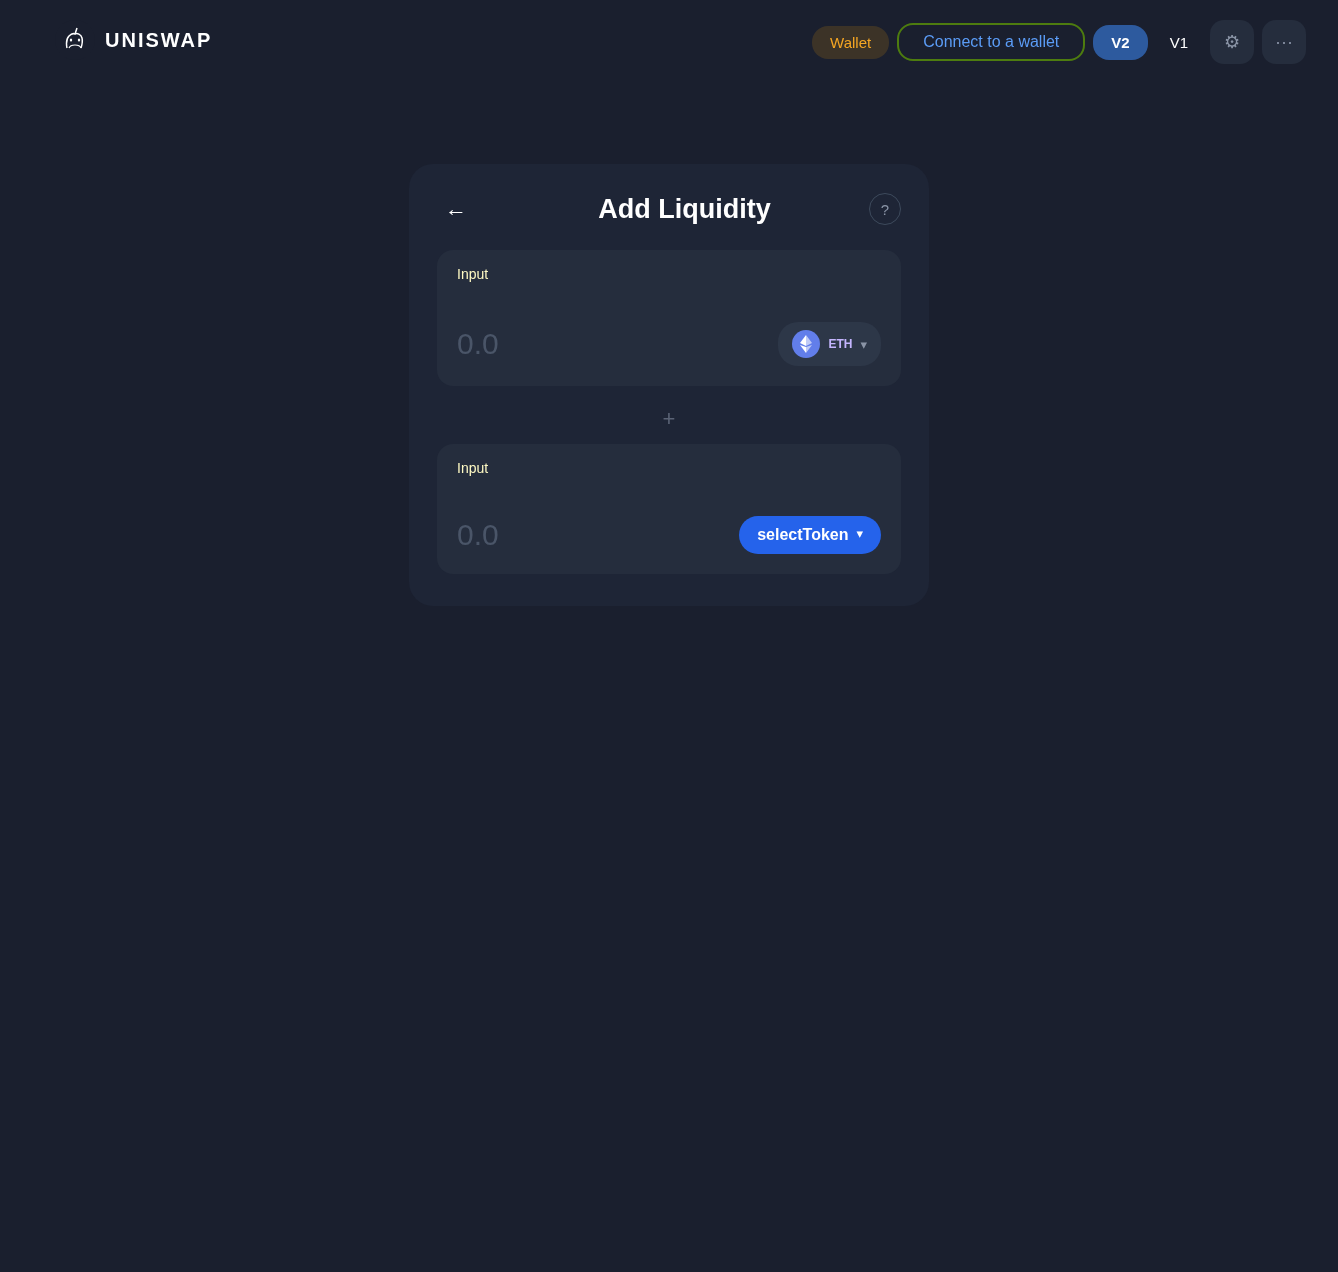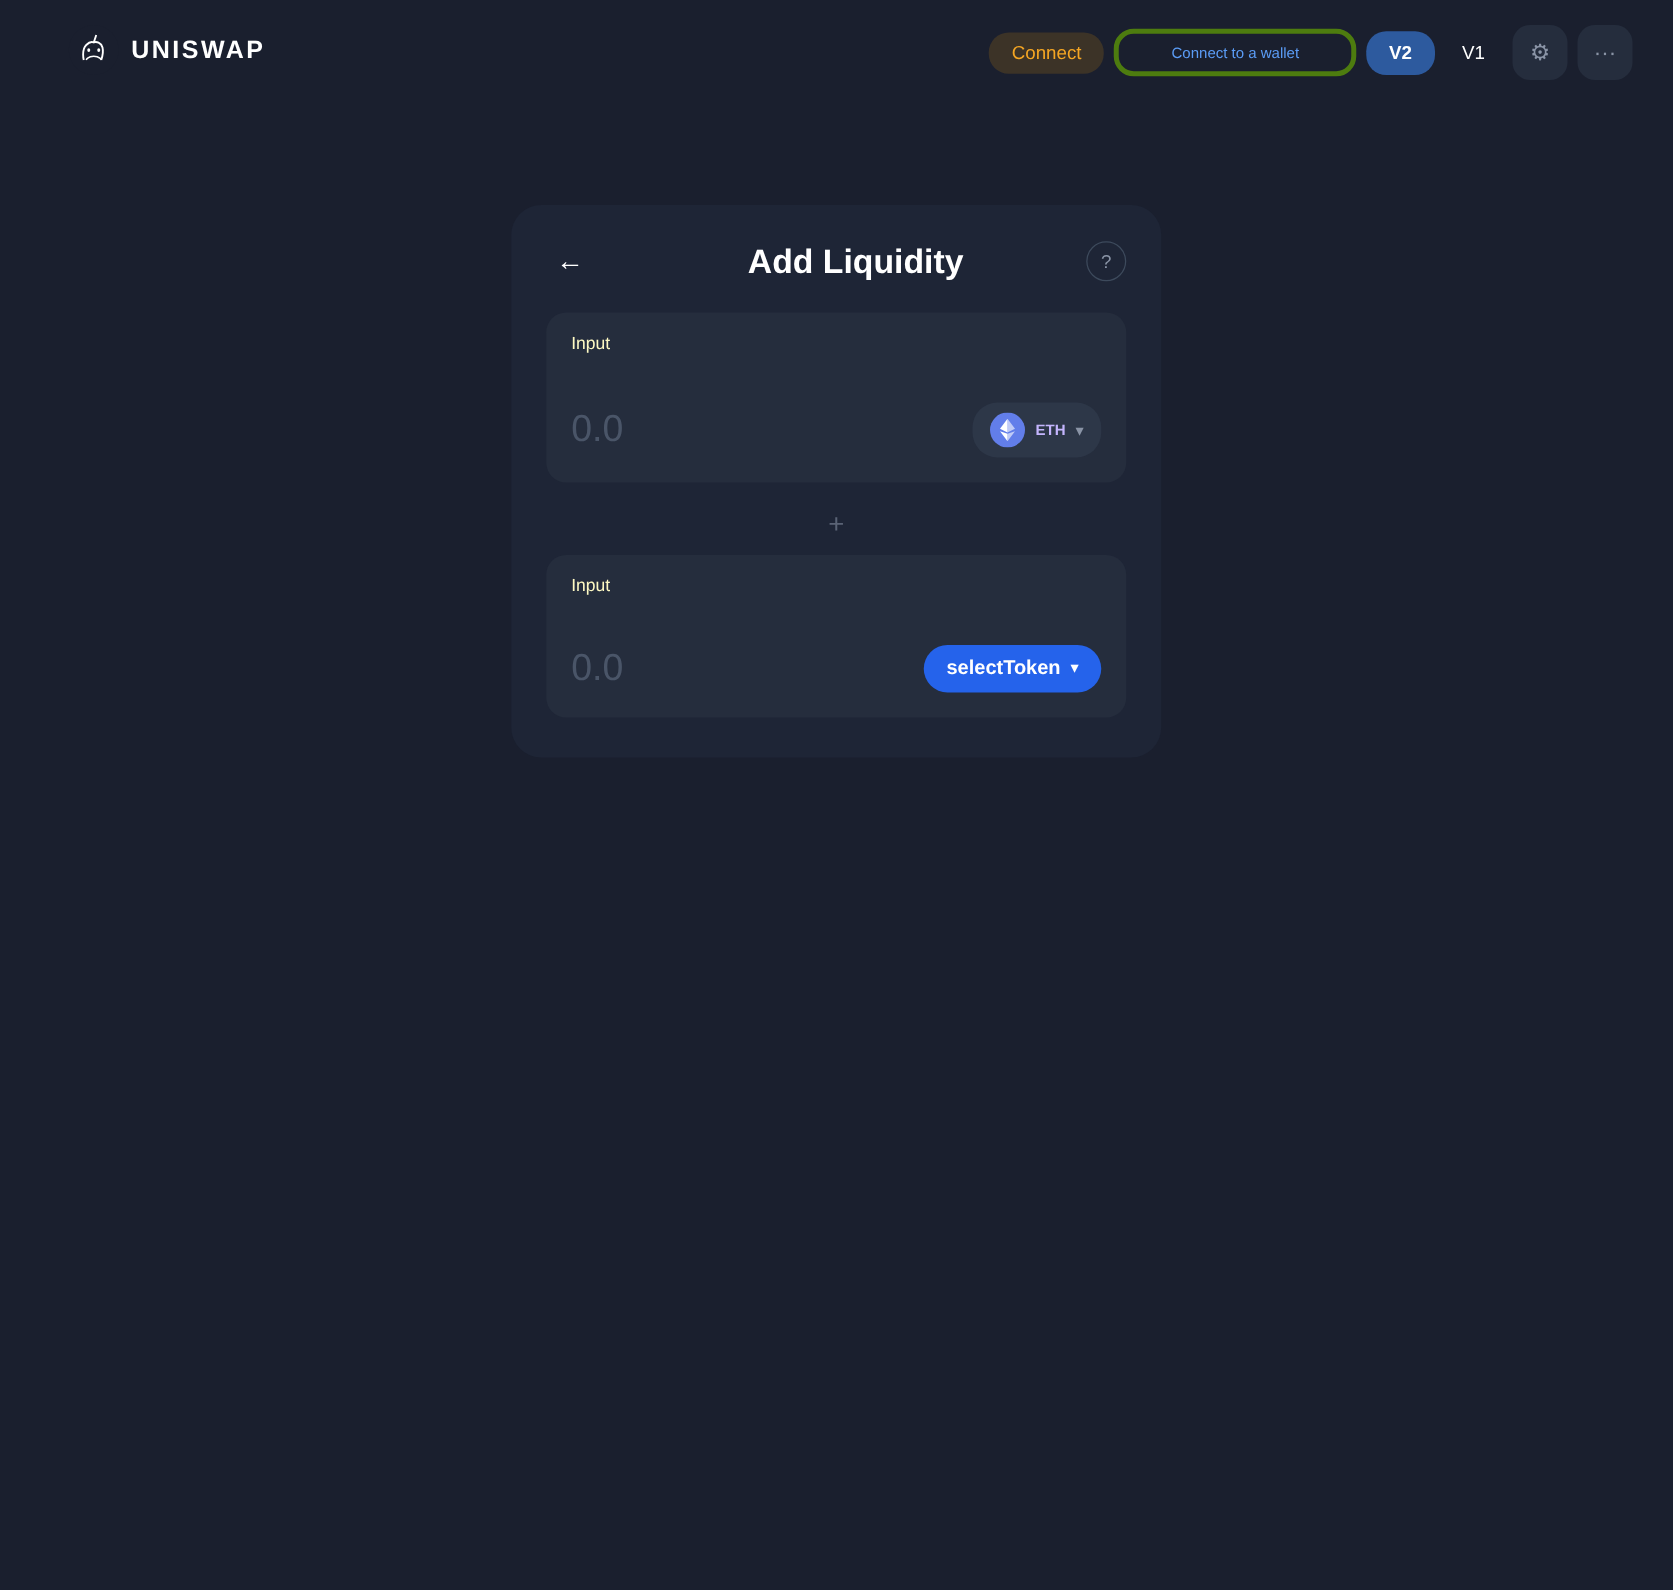--- a/index.html
+++ b/index.html
@@ -54,24 +54,24 @@
       border-radius: 16px;
       padding: 8px 18px;
       font-size: 15px;
       font-weight: 500;
       cursor: pointer;
     }
 
     .btn-connect-wallet {
       background: transparent;
       color: #5b9cf6;
-      border: 4px solid #4d7c0f;
-      border-radius: 16px;
-      padding: 8px 42px;
-      font-size: 12px;
+      border: 2px solid #4d7c0f;
+      border-radius: 16px;
+      padding: 8px 24px;
+      font-size: 16px;
       font-weight: 500;
       cursor: pointer;
     }
 
     .btn-v2 {
       background: #2d5a9e;
       color: #ffffff;
       border: none;
       border-radius: 16px;
       padding: 9px 18px;
@@ -255,21 +255,21 @@
       <path d="M12 28 C12 28 10 20 14 16 C16 14 18 13 20 14 C22 13 26 14 27 18 C28 22 26 28 26 28" stroke="white" stroke-width="1.5" fill="none"></path>
       <path d="M20 14 L22 8" stroke="white" stroke-width="1.5"></path>
       <ellipse cx="16" cy="20" rx="1.2" ry="1.5" fill="white"></ellipse>
       <ellipse cx="24" cy="20" rx="1.2" ry="1.5" fill="white"></ellipse>
       <path d="M14 28 C14 28 15 25 20 25 C25 25 26 28 26 28" stroke="white" stroke-width="1.2" fill="none"></path>
     </svg>
     <span class="logo-text">UNISWAP</span>
   </div>
 
   <nav class="header-nav">
-    <button class="btn-sepolia">Connect</button>
+    <button class="btn-sepolia">Wallet</button>
     <button class="btn-connect-wallet">Connect to a wallet</button>
     <button class="btn-v2">V2</button>
     <button class="btn-v1">V1</button>
     <button class="btn-icon">
       <span>⚙</span>
     </button>
     <button class="btn-icon">
       <span>···</span>
     </button>
   </nav>

